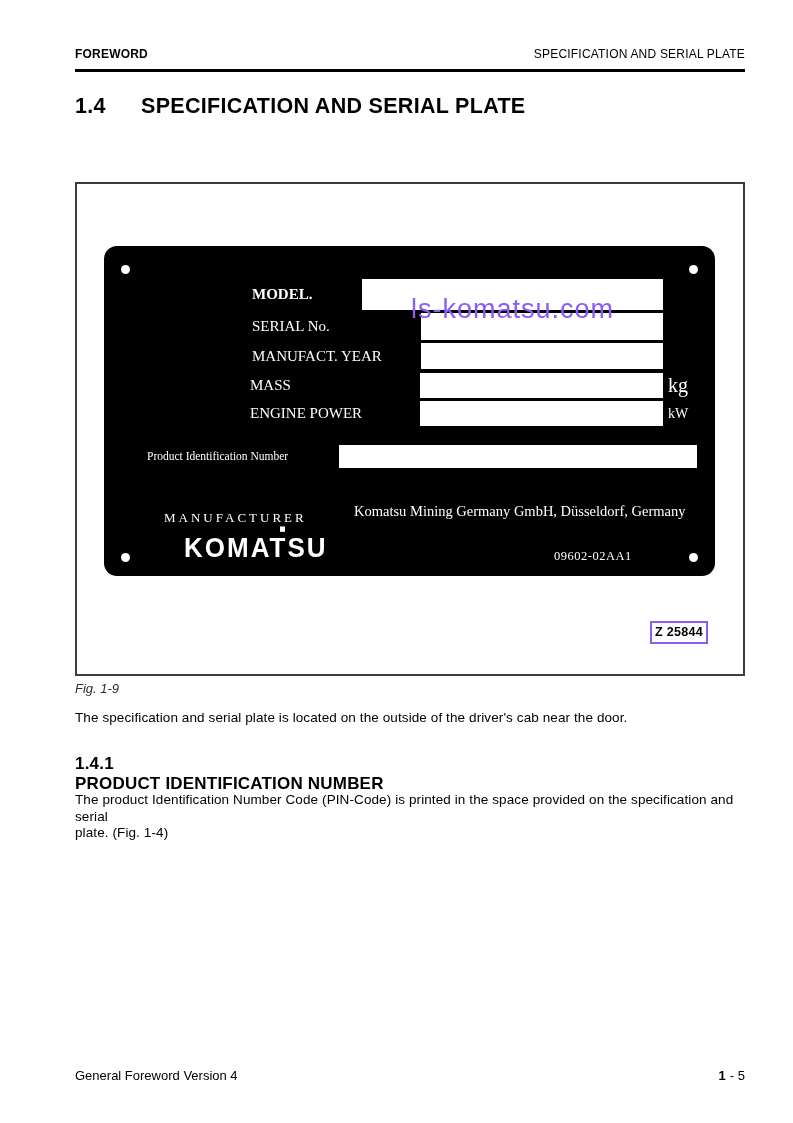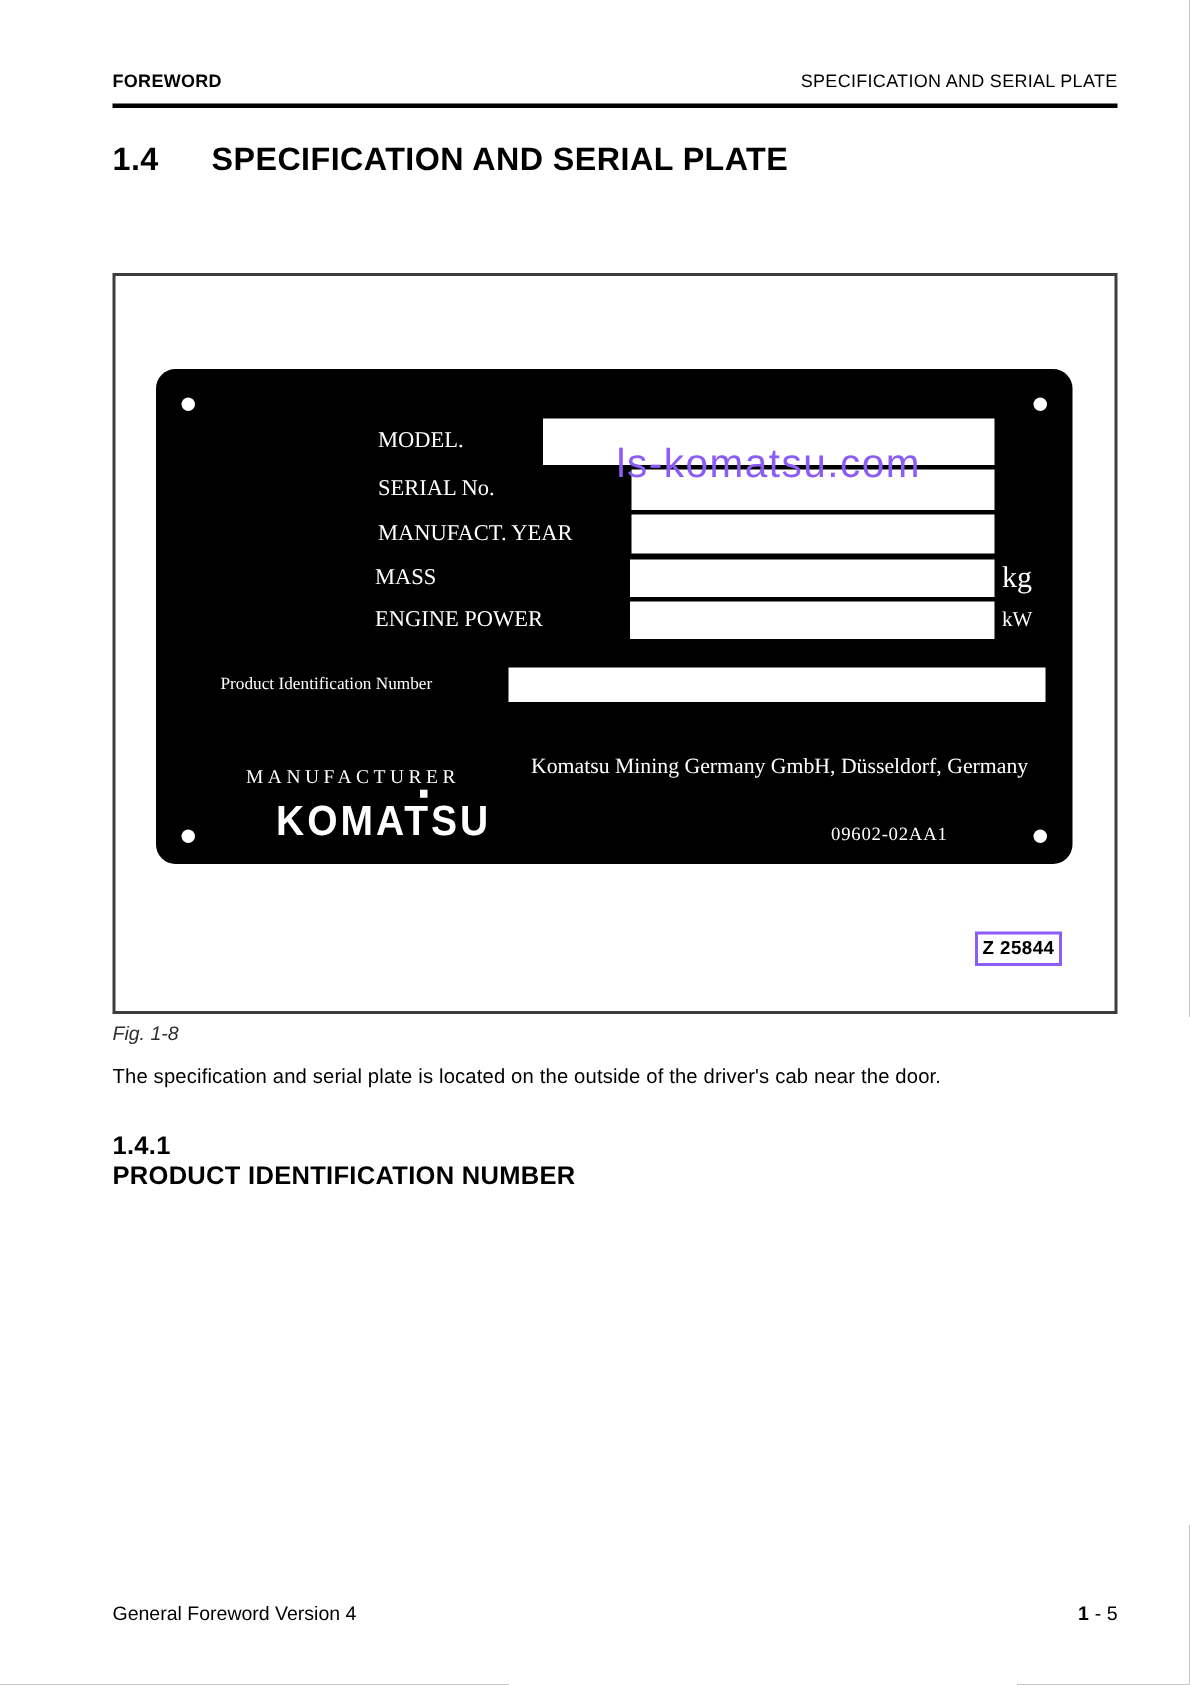--- a/index.html
+++ b/index.html
@@ -19,21 +19,21 @@
   
   .figure { position:absolute; left:75px; top:182px; width:670px; height:494px; border:2px solid #3d3d3d; background:#fff; }
   .plate  { position:absolute; left:27px; top:62px; width:611px; height:330px; background:#000; border-radius:13px; }
   .hole   { position:absolute; width:9px; height:9px; border-radius:50%; background:#fff; }
   .hole.tl{ left:17px;  top:19px; }
   .hole.tr{ left:585px; top:19px; }
   .hole.bl{ left:17px;  top:307px; }
   .hole.br{ left:585px; top:307px; }
   .plbl { position:absolute; color:#fff; font-family:"Liberation Serif", serif; font-size:15px; white-space:nowrap; }
   .fbox { position:absolute; background:#fff; }
-  .lbl-model    { left:148px; top:33px;  line-height:31px; }
+  .lbl-model    { left:148px; top:33px;  line-height:31px;font-weight:bold; }
   .box-model    { left:258px; top:33px;  width:301px; height:31px; }
   .lbl-serial   { left:148px; top:67px;  line-height:27px; }
   .box-serial   { left:317px; top:67px;  width:242px; height:27px; }
   .lbl-year     { left:148px; top:97px;  line-height:26px; }
   .box-year     { left:317px; top:97px;  width:242px; height:26px; }
   .lbl-mass     { left:146px; top:127px; line-height:25px; }
   .box-mass     { left:316px; top:127px; width:243px; height:25px; }
   .unit-kg      { left:564px; top:127px; line-height:25px; font-size:20px; }
   .lbl-engine   { left:146px; top:155px; line-height:25px; }
   .box-engine   { left:316px; top:155px; width:243px; height:25px; }
@@ -107,28 +107,32 @@
       <div class="plbl company">Komatsu Mining Germany GmbH, Düsseldorf, Germany</div>
       <div class="plbl manuf">MANUFACTURER</div>
       <div class="logo">KOMATSU</div>
       <div class="plbl partno">09602-02AA1</div>
     </div>
 
     <div class="watermark">ls-komatsu.com</div>
     <div class="refbox">Z 25844</div>
   </div>
 
-  <div class="caption">Fig. 1-8</div>
+  <div class="caption">Fig. 1-9</div>
   <p class="note">The specification and serial plate is located on the outside of the driver's cab near the door.</p>
 
   <h2 class="sec">
     <span class="s-num">1.4.1</span>
     <span class="s-text">PRODUCT IDENTIFICATION NUMBER</span>
   </h2>
 
+  <div class="sectext">
+    <span>The product Identification Number Code (PIN-Code) is printed in the space provided on the specification and serial</span>
+    <span>plate. (Fig. 1-4)</span>
+  </div>
 
   <div class="footer">
     <span class="f-center">General Foreword Version 4</span>
     <span class="f-page">
       <span class="chap">1</span><span>- 5</span>
     </span>
   </div>
 
 </div>
 

